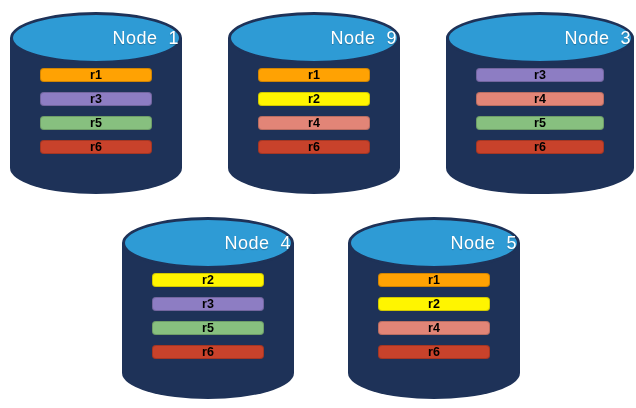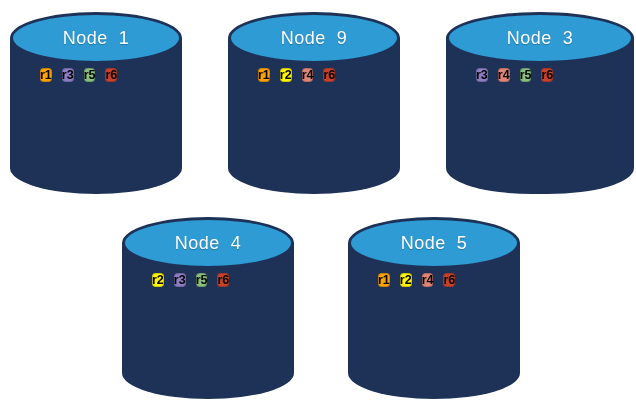--- a/index.html
+++ b/index.html
@@ -40,37 +40,37 @@
   .cyl-top{
     position:absolute;
     left:0; right:0; top:0;
     height:52px;
     box-sizing:border-box;
     background:var(--top-blue);
     border:3px solid var(--navy);
     border-radius:50%;
     display:flex;
     align-items:center;
-    justify-content:center;
+    justify-content:flex-end;
   }
   .node-title{
     color:#ffffff;
     font-size:18px;
     font-weight:400;
     letter-spacing:0.5px;
     white-space:pre;
     text-shadow:0 1px 1px rgba(0,0,0,0.25);
   }
   .bars{
     position:absolute;
     top:56px;
     left:30px;
     right:30px;
     display:flex;
-    flex-direction:row;
+    flex-direction:column;
     gap:10px;
   }
   .bar{
     height:14px;
     border-radius:4px;
     box-shadow:inset 0 0 0 1px rgba(0,0,0,0.18);
     display:flex;
     align-items:center;
     justify-content:center;
   }

